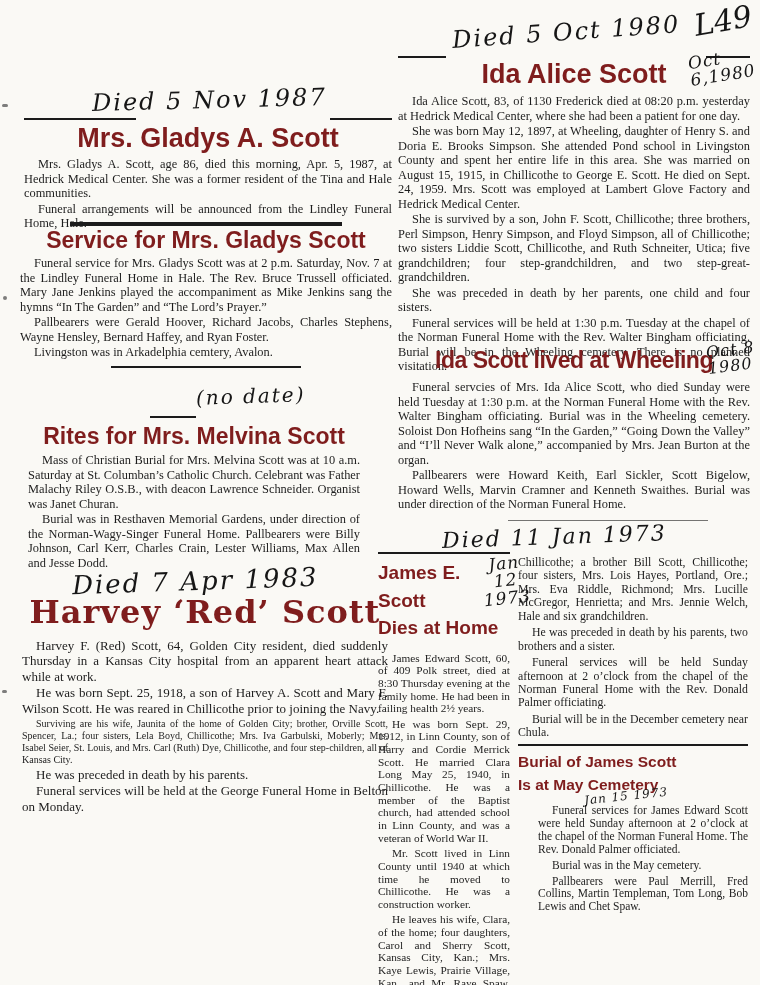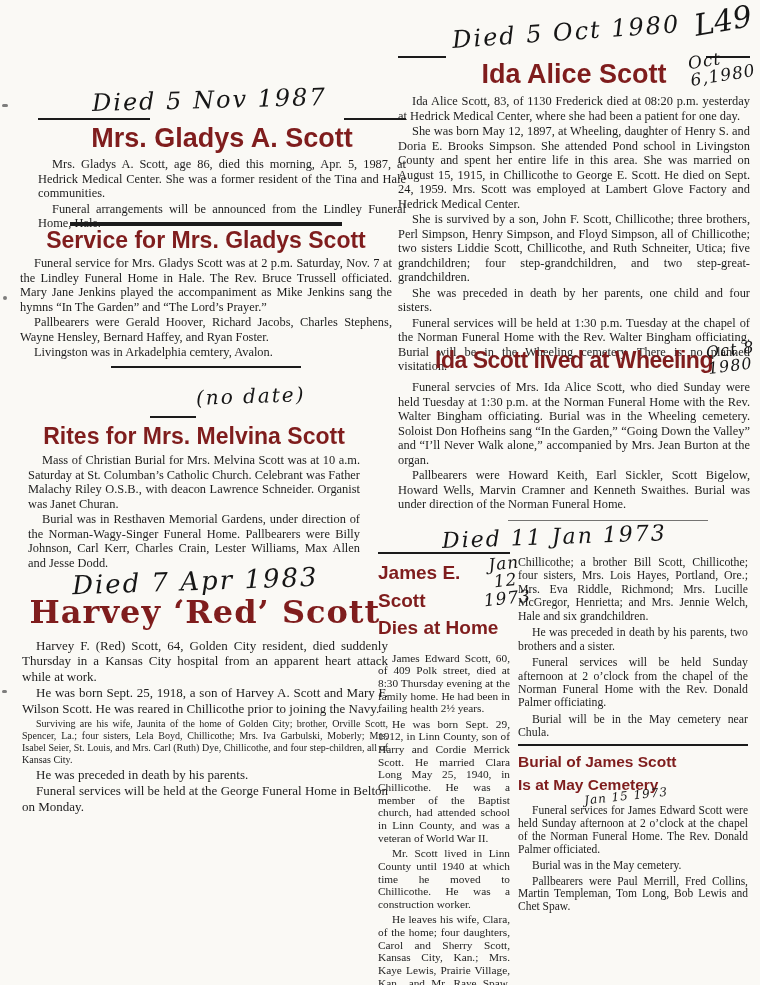--- a/index.html
+++ b/index.html
@@ -35,21 +35,21 @@
 <body>
 
 <div class="page">
 
   <div class="artifact" style="left:2px;top:104px;width:6px;height:3px;"></div>
   <div class="artifact" style="left:3px;top:296px;width:4px;height:4px;"></div>
   <div class="artifact" style="left:2px;top:690px;width:5px;height:3px;"></div>
 
   <div class="hw" style="left:92px;top:88px;font-size:24px;transform:rotate(-1.5deg);">Died 5 Nov 1987</div>
 
-  <section class="clip" style="left:38px;top:118px;width:368px;">
+  <section class="clip" style="left:24px;top:118px;width:368px;">
     <div class="rule-row">
       <span class="seg" style="width:112px;"></span>
         <span class="seg" style="width:62px;"></span>
     </div>
     <h1 class="headline" style="font-size:27px;margin-top:4px;">Mrs. Gladys A. Scott</h1>
     <div class="body-text main" style="margin-top:5px;">
       <p>Mrs. Gladys A. Scott, age 86, died this morning, Apr. 5, 1987, at Hedrick Medical Center. She was a former resident of the Tina and Hale communities.</p>
       <p>Funeral arrangements will be announced from the Lindley Funeral Home, Hale.</p>
     </div>
   </section>
@@ -149,33 +149,33 @@
       <p>Mr. Scott lived in Linn County until 1940 at which time he moved to Chillicothe. He was a construction worker.</p>
       <p>He leaves his wife, Clara, of the home; four daughters, Carol and Sherry Scott, Kansas City, Kan.; Mrs. Kaye Lewis, Prairie Village, Kan., and Mr. Raye Spaw, Wellington; six sons, Allen Scott, Meadville; Phil Scott, Chillicothe; Donald, Dwight and Davey all of the home; and Danny Scott,</p>
     </div>
   </section>
 
   <section class="clip" style="left:518px;top:556px;width:230px;">
     <div class="body-text mid">
       <p class="noindent">Chillicothe; a brother Bill Scott, Chillicothe; four sisters, Mrs. Lois Hayes, Portland, Ore.; Mrs. Eva Riddle, Richmond; Mrs. Lucille McGregor, Henrietta; and Mrs. Jennie Welch, Hale and six grandchildren.</p>
       <p>He was preceded in death by his parents, two brothers and a sister.</p>
       <p>Funeral services will be held Sunday afternoon at 2 o’clock from the chapel of the Norman Funeral Home with the Rev. Donald Palmer officiating.</p>
-      <p>Burial will be in the May cemetery near Chula.</p>
+      <p>Burial will be in the December cemetery near Chula.</p>
     </div>
 
     <div style="margin-top:4px;">
       <div class="rule" style="margin-bottom:4px;"></div>
       <div style="position:relative;">
         <h3 class="headline" style="font-size:15.5px;text-align:left;line-height:1.5;">
           <span style="display:block;">Burial of James Scott</span>
           <span style="display:block;">Is at May Cemetery</span>
         </h3>
         <div class="hw" style="left:66px;top:40px;position:absolute;font-size:12px;transform:rotate(-6deg);letter-spacing:1px;">Jan 15 1973</div>
       </div>
-      <div class="body-text mid" style="margin-top:8px;">
+      <div class="body-text mid" style="margin-top:8px;margin-left:20px;">
         <p style="font-size:11.5px;line-height:1.12;">Funeral services for James Edward Scott were held Sunday afternoon at 2 o’clock at the chapel of the Norman Funeral Home. The Rev. Donald Palmer officiated.</p>
         <p style="font-size:11.5px;line-height:1.12;">Burial was in the May cemetery.</p>
         <p style="font-size:11.5px;line-height:1.12;">Pallbearers were Paul Merrill, Fred Collins, Martin Templeman, Tom Long, Bob Lewis and Chet Spaw.</p>
       </div>
     </div>
   </section>
 
 </div>
 
 </body></html>

